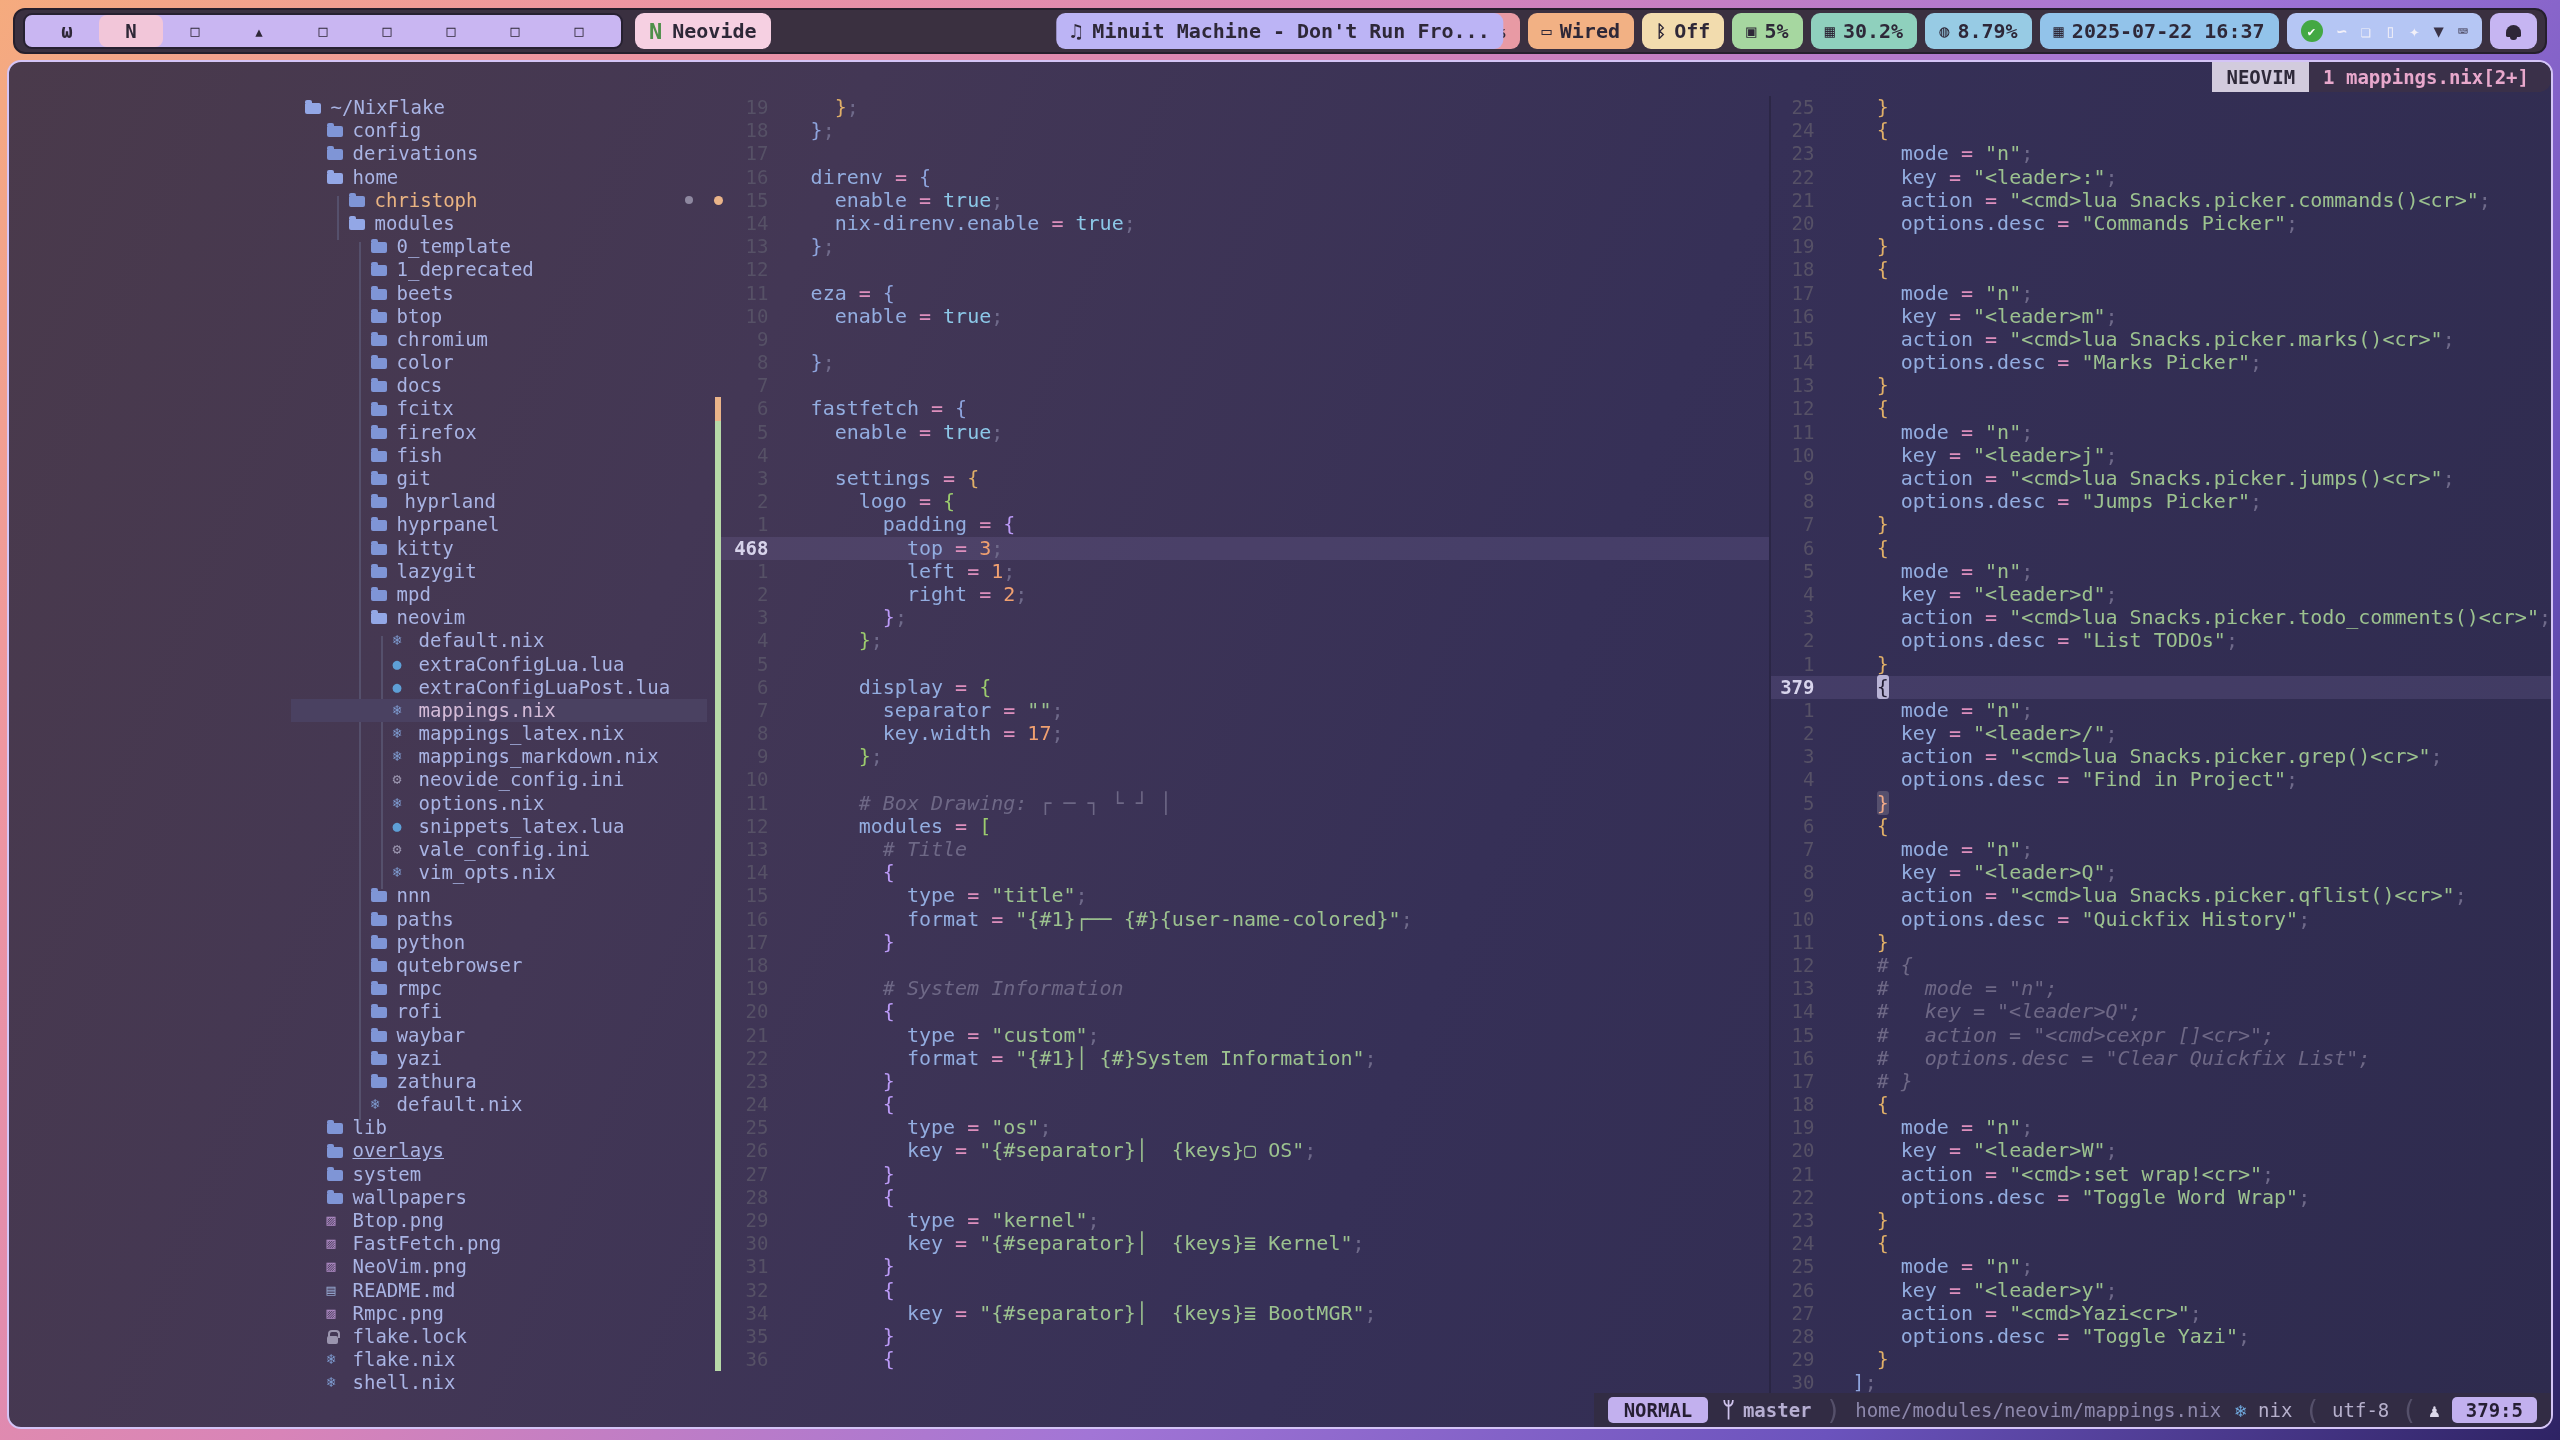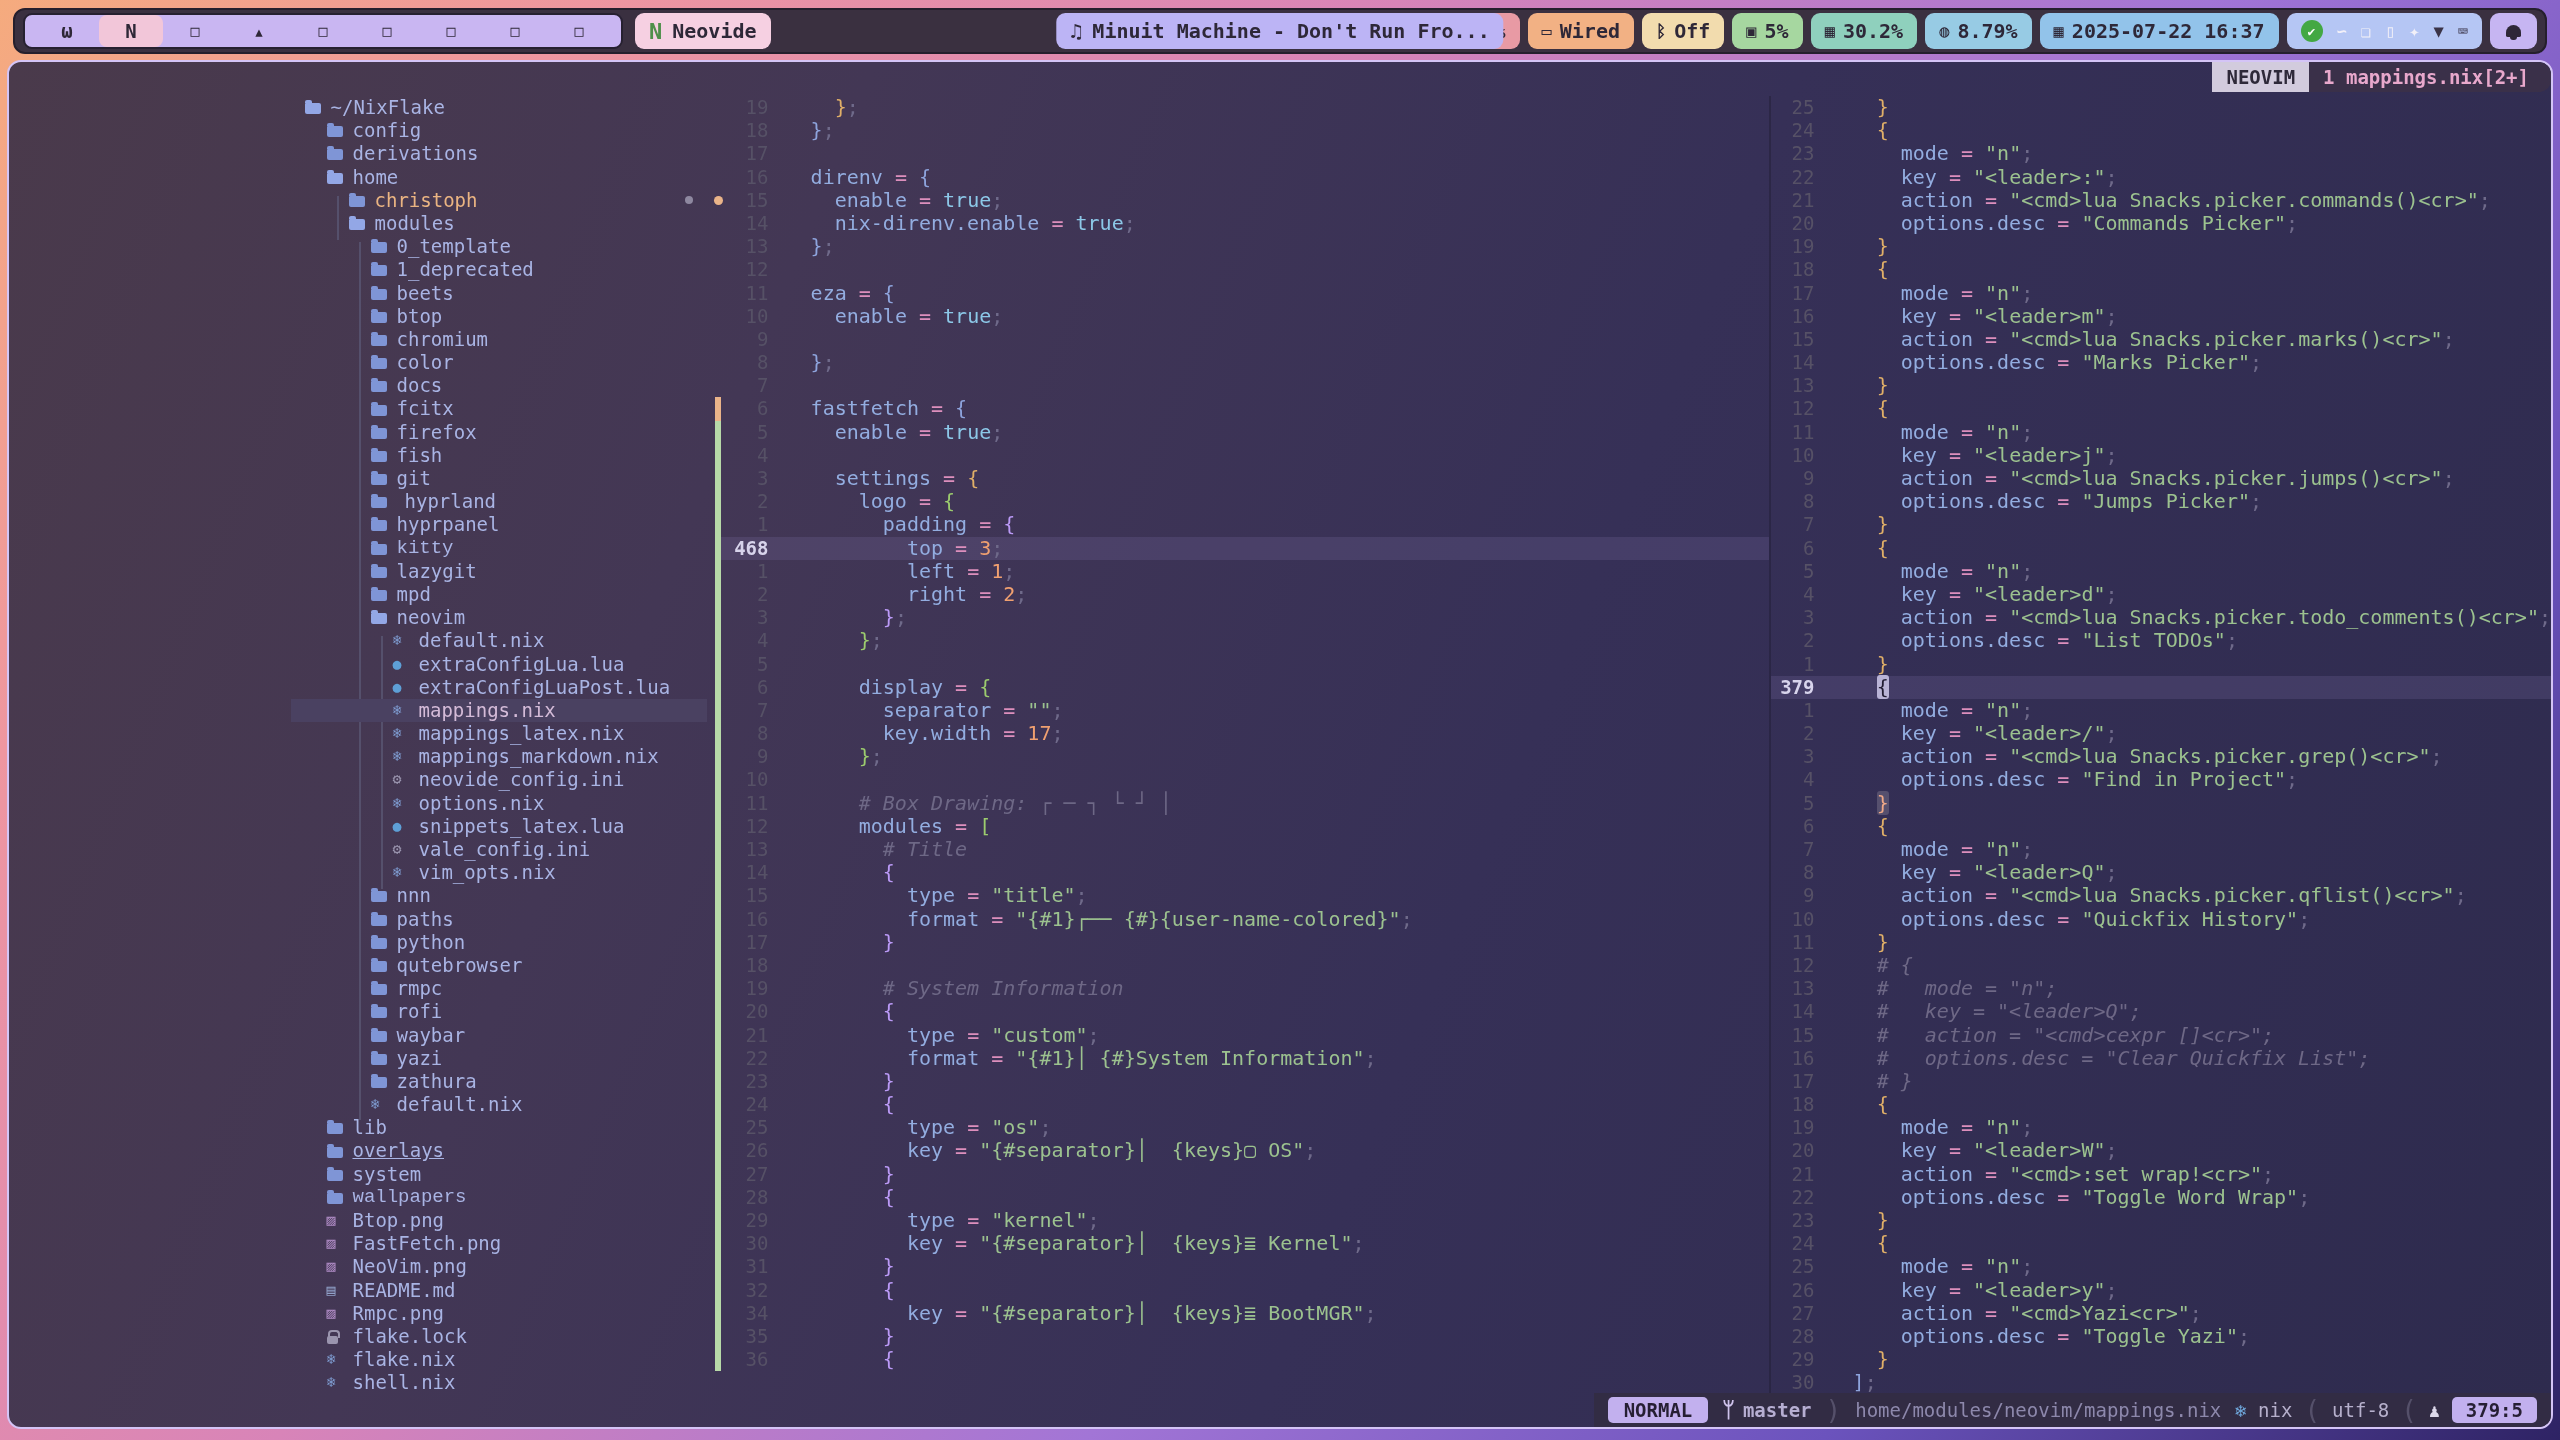--- a/index.html
+++ b/index.html
@@ -306,21 +306,21 @@
             <span class="folder"></span>
           </span>
           <span class="lbl">hyprland</span>
         </div>
         <div class="trow" style="padding-left: 80px;">
           <span class="ticon">
             <span class="folder"></span>
           </span>
           <span class="lbl">hyprpanel</span>
         </div>
-        <div class="trow" style="padding-left: 80px; font-family: Liberation Mono, monospace;">
+        <div class="trow" style="padding-left: 80px;">
           <span class="ticon">
             <span class="folder"></span>
           </span>
           <span class="lbl">kitty</span>
         </div>
         <div class="trow" style="padding-left: 80px;">
           <span class="ticon">
             <span class="folder"></span>
           </span>
           <span class="lbl">lazygit</span>
@@ -474,21 +474,21 @@
             <span class="folder"></span>
           </span>
           <span class="lbl">overlays</span>
         </div>
         <div class="trow" style="padding-left: 36px;">
           <span class="ticon">
             <span class="folder"></span>
           </span>
           <span class="lbl">system</span>
         </div>
-        <div class="trow" style="padding-left: 36px; font-family: Liberation Mono, monospace;">
+        <div class="trow" style="padding-left: 36px;">
           <span class="ticon">
             <span class="folder"></span>
           </span>
           <span class="lbl">wallpapers</span>
         </div>
         <div class="trow" style="padding-left: 36px;">
           <span class="ticon">
             <span class="fglyph" style="color: rgb(176, 140, 198);">▨</span>
           </span>
           <span class="lbl">Btop.png</span>

